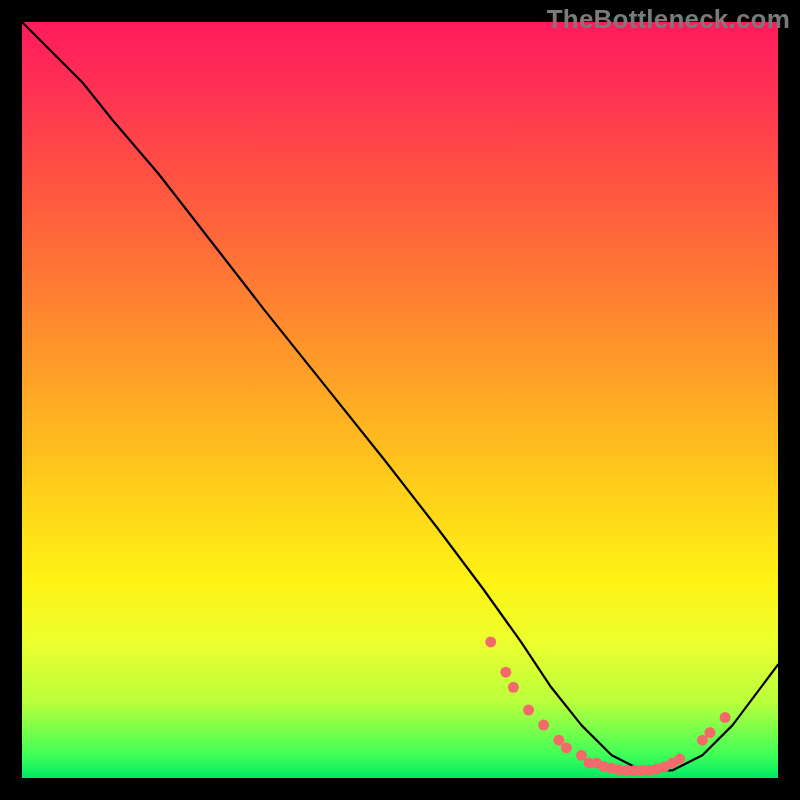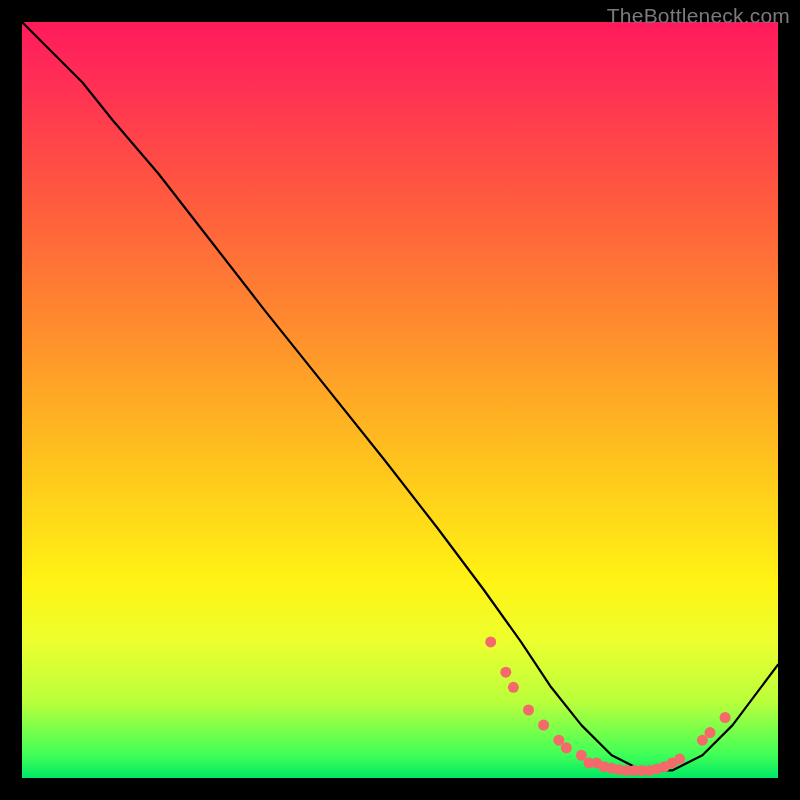--- a/index.html
+++ b/index.html
@@ -37,22 +37,22 @@
       #b9ff3c 90%,
       #3fff58 97%,
       #00e865 100%
     );
   }
   .watermark {
     position: absolute;
     top: 4px;
     right: 10px;
     color: #7a7a7a;
-    font-size: 21px;
-    font-weight: 400;
+    font-size: 26px;
+    font-weight: 700;
     letter-spacing: 0.2px;
     user-select: none;
   }
   svg.overlay {
     position: absolute;
     top: 0;
     left: 0;
     width: 756px;
     height: 756px;
   }

